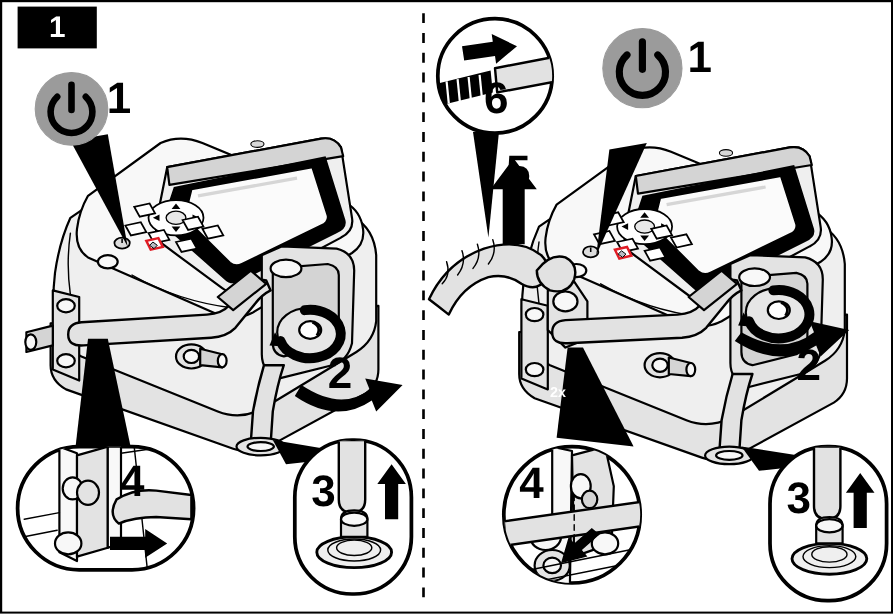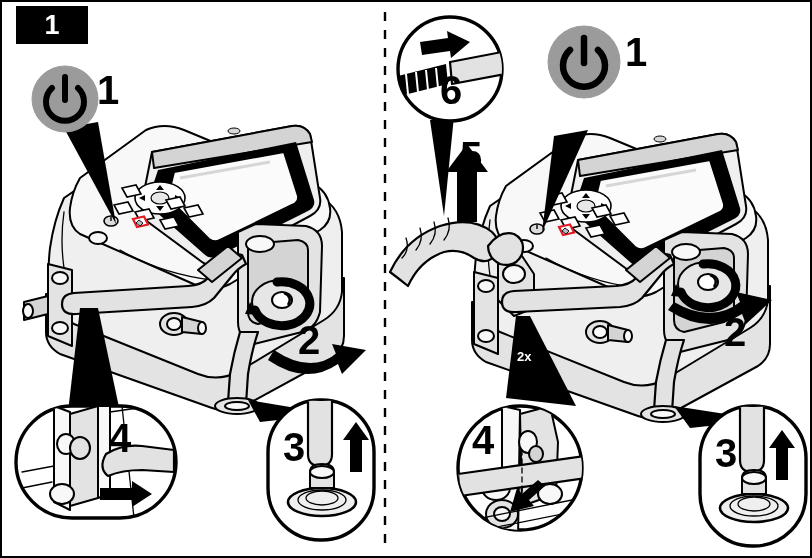--- a/index.html
+++ b/index.html
@@ -434,15 +434,15 @@
   <div class="calloutnum n-big" style="left:722px;top:310px;">2</div>
 
   <div class="calloutnum n-big" style="left:713px;top:431px;">3</div>
 
   <div class="calloutnum n-big" style="left:470px;top:418px;">4</div>
 
   <div class="calloutnum n-big" style="left:458px;top:134px;">5</div>
 
   <div class="calloutnum n-big" style="left:438px;top:68px;">6</div>
 
-  <div class="white-lbl" style="left:498px;top:348px;margin-left:17px;">2x</div>
+  <div class="white-lbl" style="left:498px;top:348px;">2x</div>
 
 </div>
 
 </body></html>

